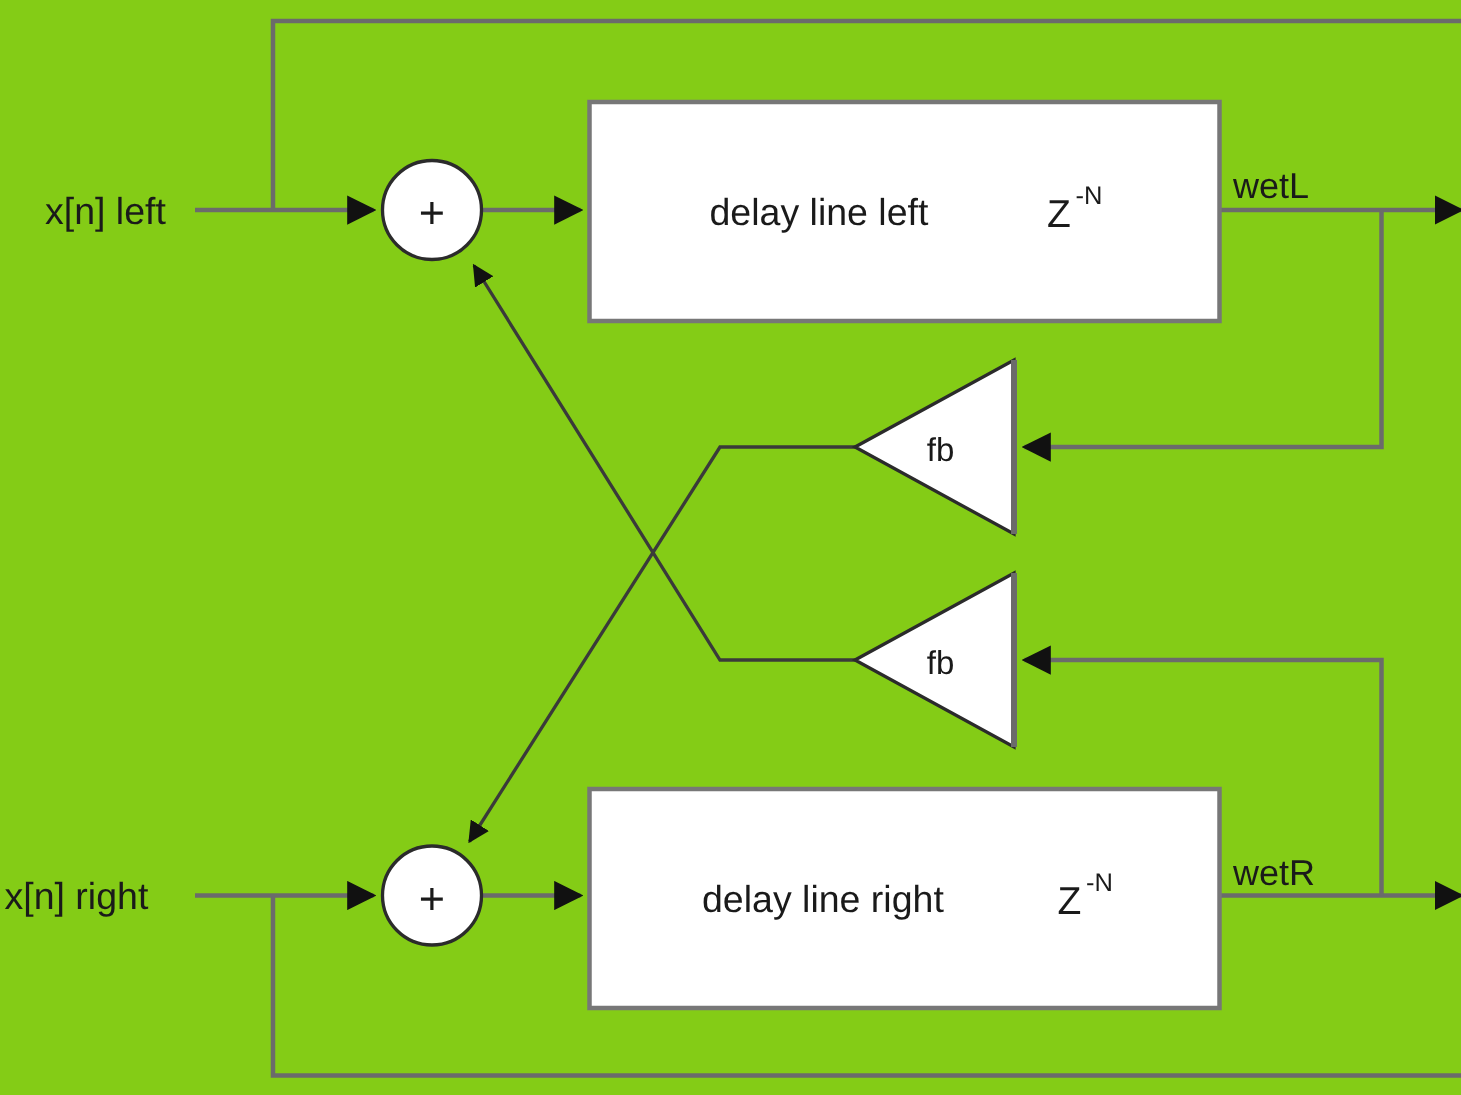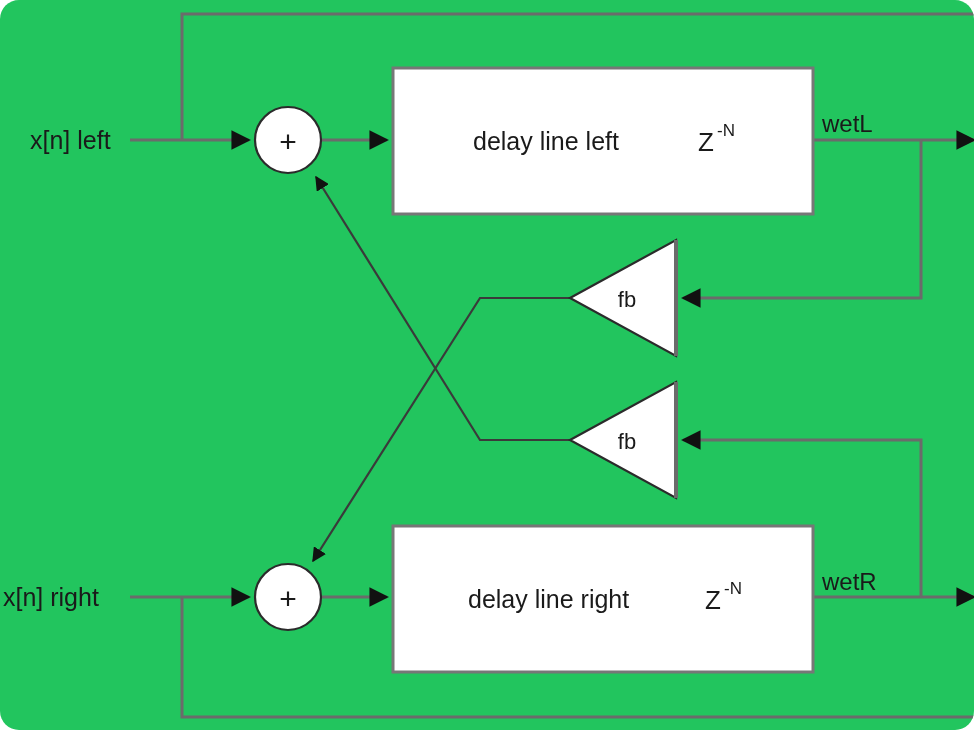--- a/index.html
+++ b/index.html
@@ -4,24 +4,23 @@
 <style>
   html, body {
     margin: 0;
     padding: 0;
     background: #ffffff;
   }
   #diagram-root {
     position: relative;
     width: 974px;
     height: 730px;
-    background: #22c55e;
+    background: #84cc16;
     font-family: "Liberation Sans", sans-serif;
     overflow: hidden;
-    border-radius: 19px;
   }
   svg#flow {
     position: absolute;
     left: 0;
     top: 0;
     width: 974px;
     height: 730px;
     display: block;
   }
   .wire {

